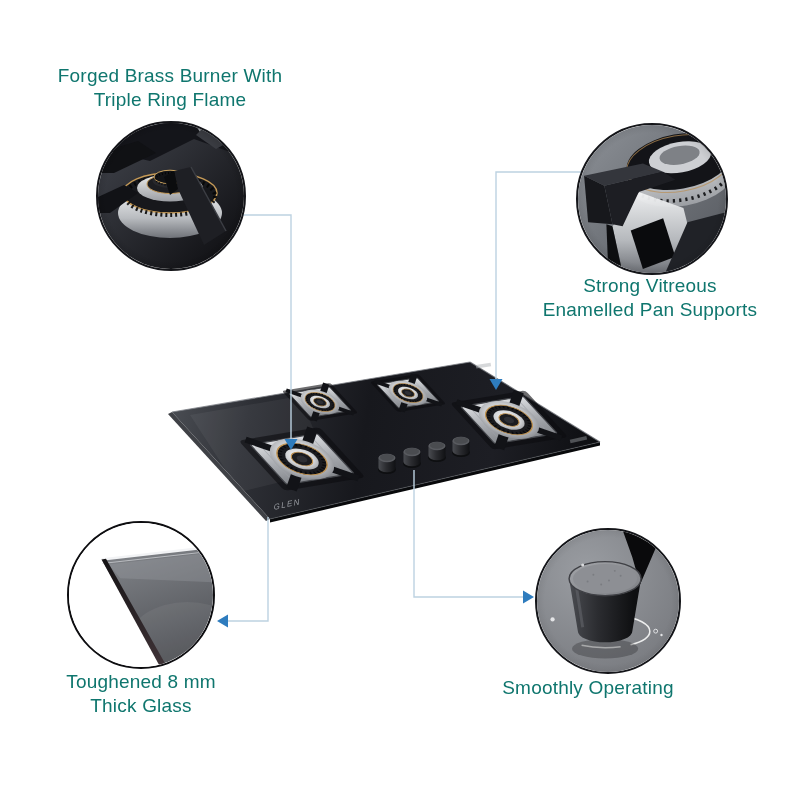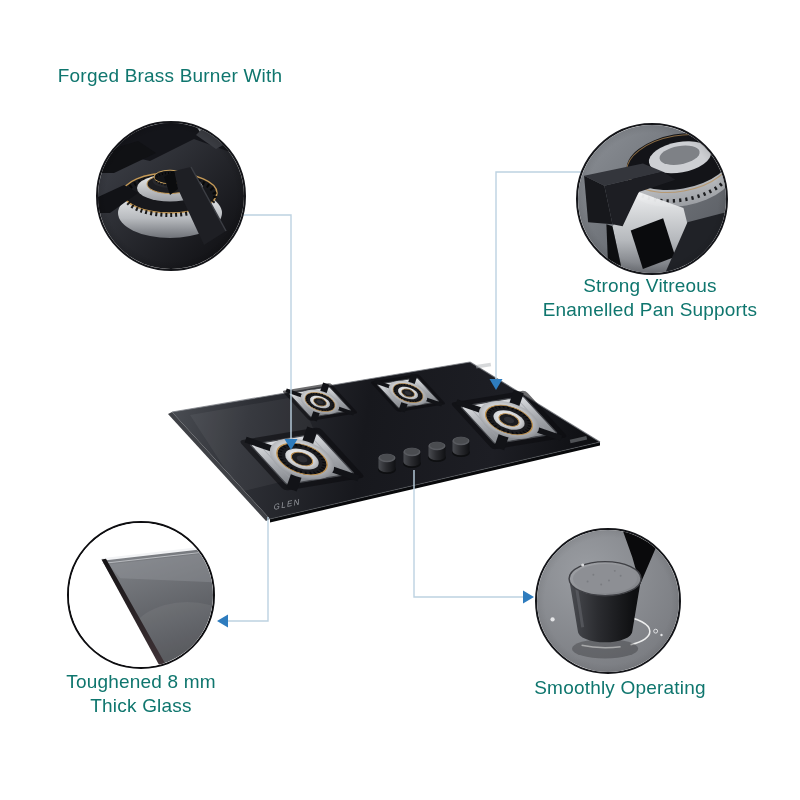--- a/index.html
+++ b/index.html
@@ -131,30 +131,31 @@
     <g fill="#2e7cbe">
       <polygon points="284.5,439 297.5,439 291,450"></polygon>
       <polygon points="489.5,379 502.5,379 496,390"></polygon>
       <polygon points="228,614.5 228,627.5 217,621"></polygon>
       <polygon points="523,590.5 523,603.5 534,597"></polygon>
     </g>
   </svg>
 
   <div class="caption" style="left:170px;top:64px">
     <div>Forged Brass Burner With</div>
+    <div>Triple Ring Flame</div>
   </div>
   <div class="caption" style="left:650px;top:274px">
     <div>Strong Vitreous</div>
     <div>Enamelled Pan Supports</div>
   </div>
   <div class="caption" style="left:141px;top:670px">
     <div>Toughened 8 mm</div>
     <div>Thick Glass</div>
   </div>
-  <div class="caption" style="left:620px;top:676px">
+  <div class="caption" style="left:588px;top:676px">
     <div>Smoothly Operating</div>
   </div>
 
   <div class="feature-circle fc-tl">
     <svg width="146" height="146" viewBox="0 0 146 146">
       <defs>
         <linearGradient id="tlBg" x1="0" y1="0" x2="1" y2="1">
           <stop offset="0" stop-color="#43464e"></stop>
             <stop offset="1" stop-color="#0b0b0e"></stop>
         </linearGradient>

